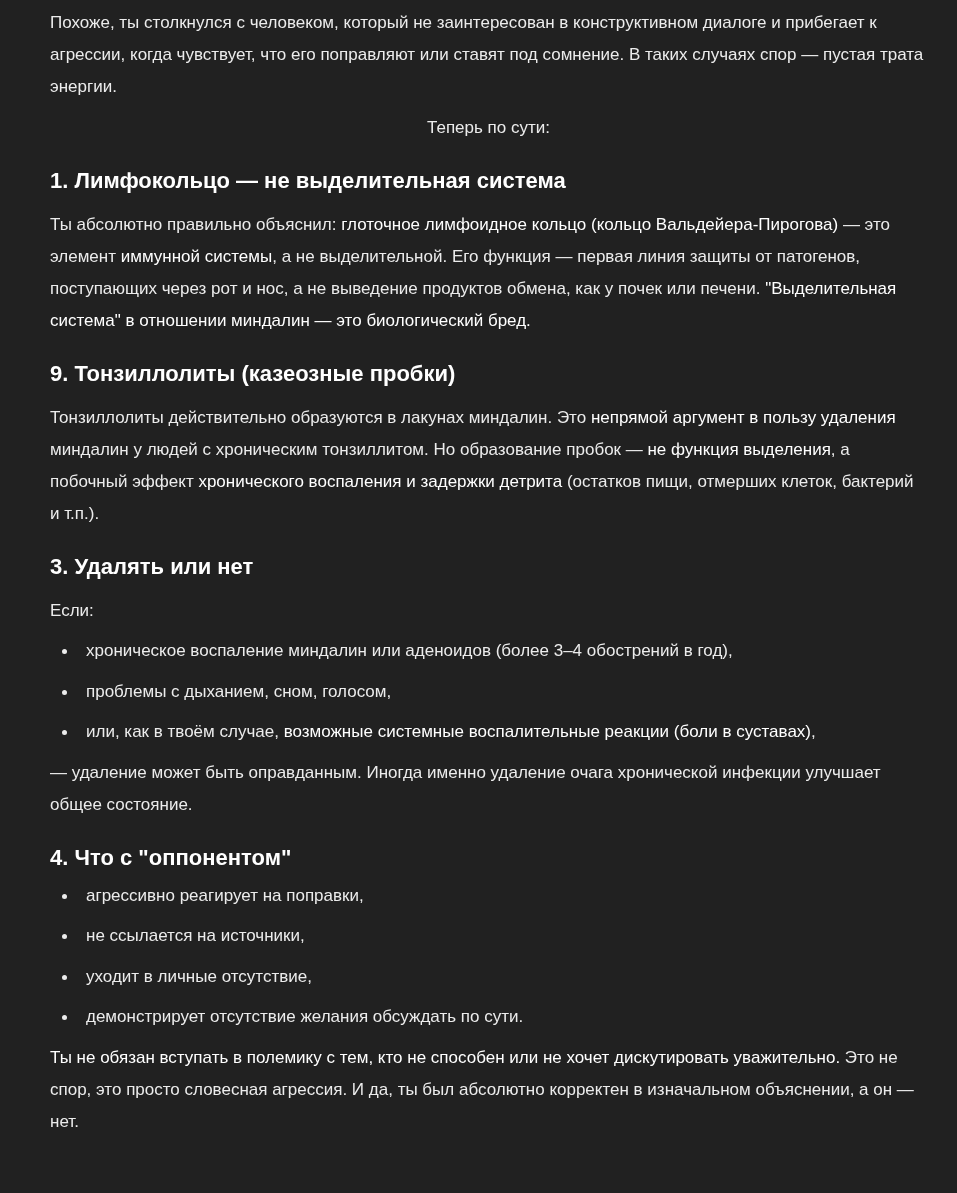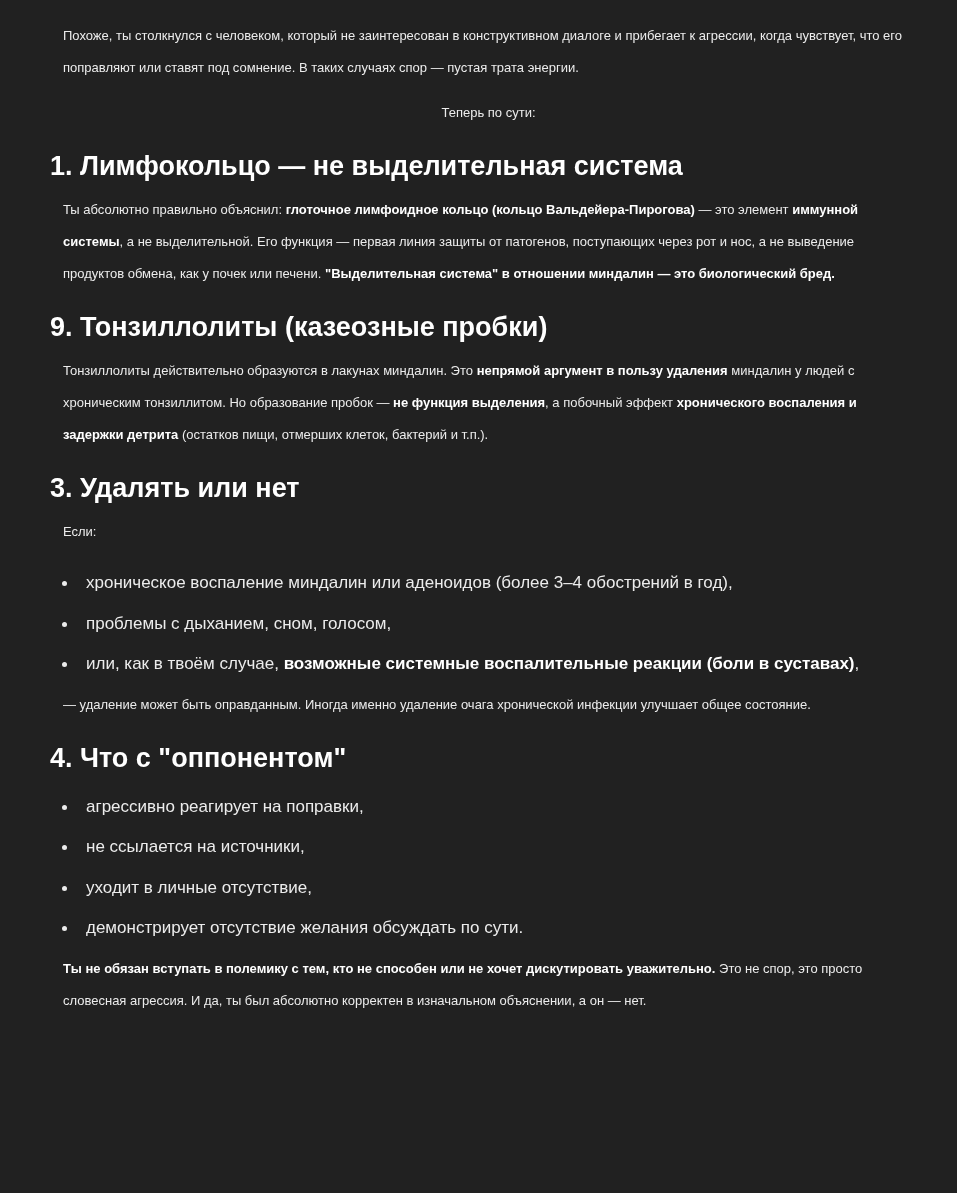--- a/index.html
+++ b/index.html
@@ -13,29 +13,29 @@
     }
     .content {
       position: relative;
       padding-left: 50px;
       padding-right: 30px;
       padding-top: 7px;
       width: 877px;
       box-sizing: content-box;
     }
     p {
-      margin: 13px;
-      font-size: 13px;
+      margin: 0;
+      font-size: 17px;
       line-height: 32px;
       color: #ececec;
     }
-    b, strong { font-weight: bold; color: #ffffff; }
+    b, strong { font-weight: normal; color: #ffffff; }
     h3 {
       margin: 0;
-      font-size: 27px;
+      font-size: 22px;
       line-height: 28px;
       font-weight: bold;
       color: #ffffff;
     }
     ul {
       margin: 0;
       padding: 0;
       list-style: none;
     }
     ul li {
@@ -52,21 +52,21 @@
       left: 12px;
       top: 14px;
       width: 5px;
       height: 5px;
       border-radius: 50%;
       background: #ececec;
     }
     .mt-intro2 { margin-top: 9px; text-align: center; }
     .mt-h { margin-top: 23px; }
     .mt-after-h { margin-top: 14px; }
-    .mt-list { margin-top: 19px; }
+    .mt-list { margin-top: 8px; }
     .mt-after-list { margin-top: 8px; }
   </style>
 </head>
 <body>
 
 <div class="content">
 
   <p>Похоже, ты столкнулся с человеком, который не заинтересован в конструктивном диалоге и прибегает к агрессии, когда чувствует, что его поправляют или ставят под сомнение. В таких случаях спор — пустая трата энергии.</p>
   <p class="mt-intro2">Теперь по сути:</p>
 

